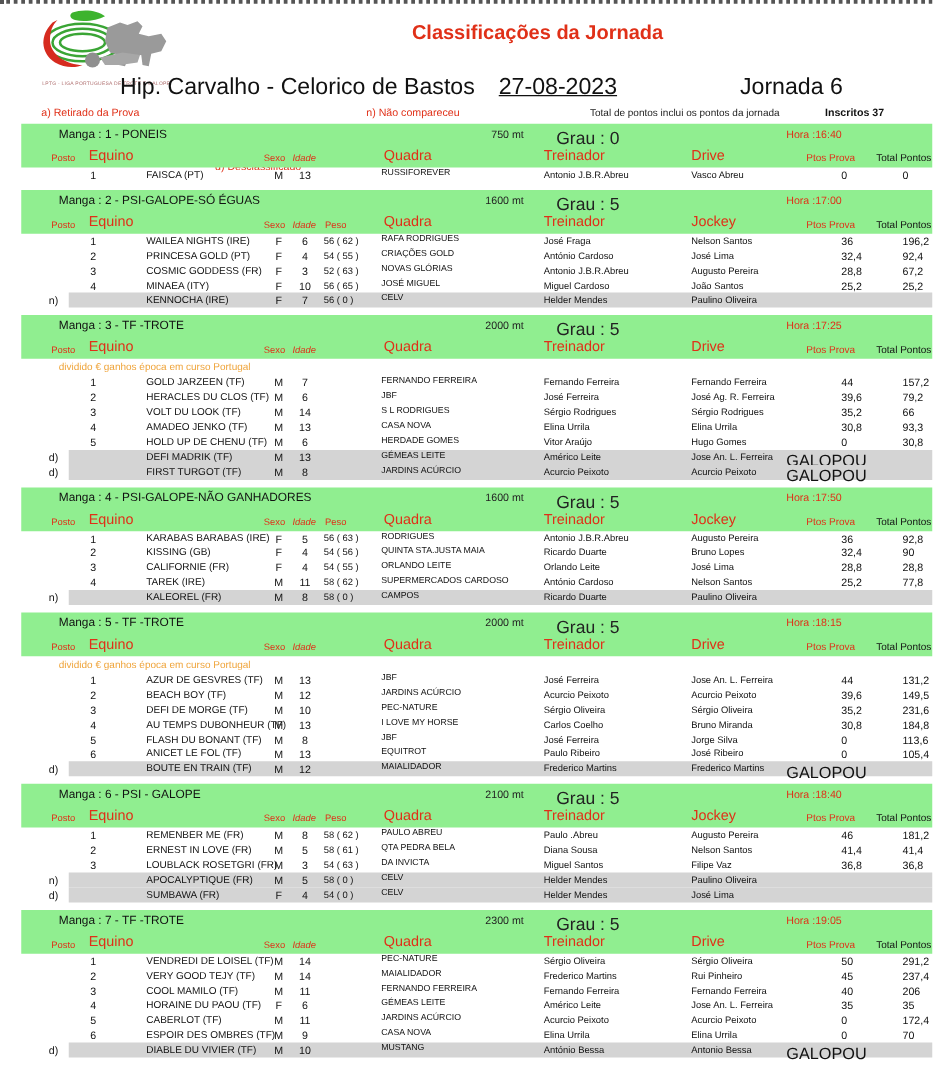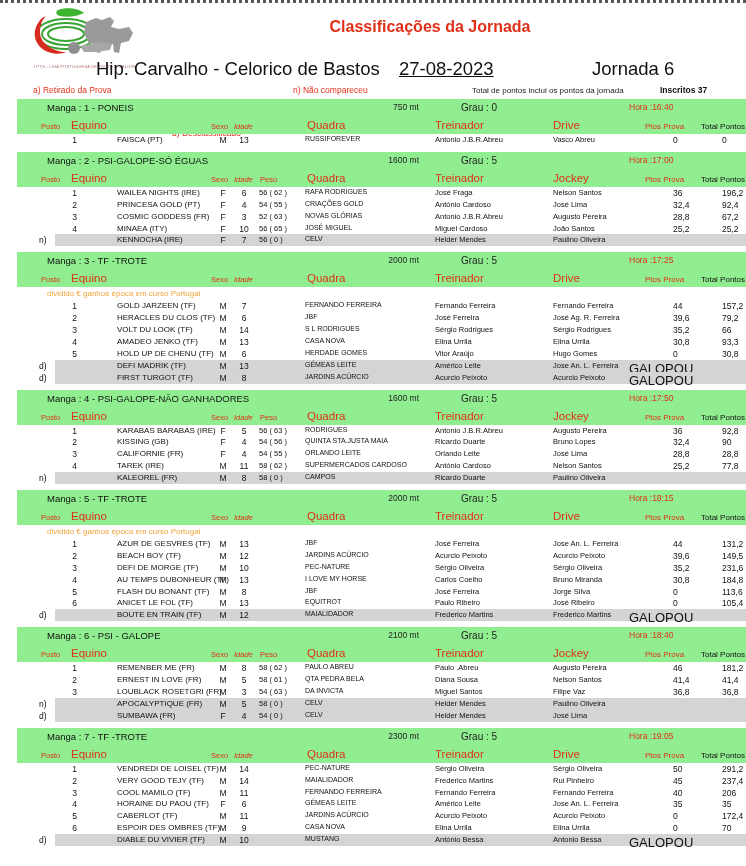--- a/index.html
+++ b/index.html
@@ -21,21 +21,21 @@
   .leg-a { left:33px; }  .leg-d { left:172px;margin-top:43px; }  .leg-n { left:293px; }
   .leg-note { position:absolute; left:472px; top:83px; font-size:8px; color:#222; }
   .leg-insc { position:absolute; left:660px; top:82px; font-size:8.5px; font-weight:bold; color:#111; }
 
   
   .manga { position:relative; width:746px; margin-bottom:6px;padding-left:17px; }
   .band { position:relative; width:740px; height:35px; }
   .band-top { position:relative; height:14px; }
   .m-title { position:absolute; left:30px; top:3px; font-size:9.5px; color:#111; }
   .m-dist  { position:absolute; left:352px; top:3px; width:50px; text-align:right; font-size:8.5px; color:#222; }
-  .m-grau  { position:absolute; left:444px; top:3px; font-size:10px; color:#222; }
+  .m-grau  { position:absolute; left:428px; top:3px; font-size:14px; color:#222; }
   .m-hora  { position:absolute; left:612px; top:3px; font-size:8.5px; }
   .band-cols { position:relative; height:21px; }
   .hc { position:absolute; bottom:3px; }
   .hc-sm { font-size:7.5px; }
   .hc-lg { font-size:11.5px; }
   .h-posto { left:24px; }  .h-equino { left:54px; }
   .h-sexo { left:194px; }  .h-idade { left:217px;font-style:italic; } .h-peso { left:243px; }
   .h-quadra { left:290px; } .h-trein { left:418px; } .h-rider { left:536px; }
   .h-ptos { left:628px; font-size:8px; }
   .h-total { left:684px; font-size:8px; color:#111; }

